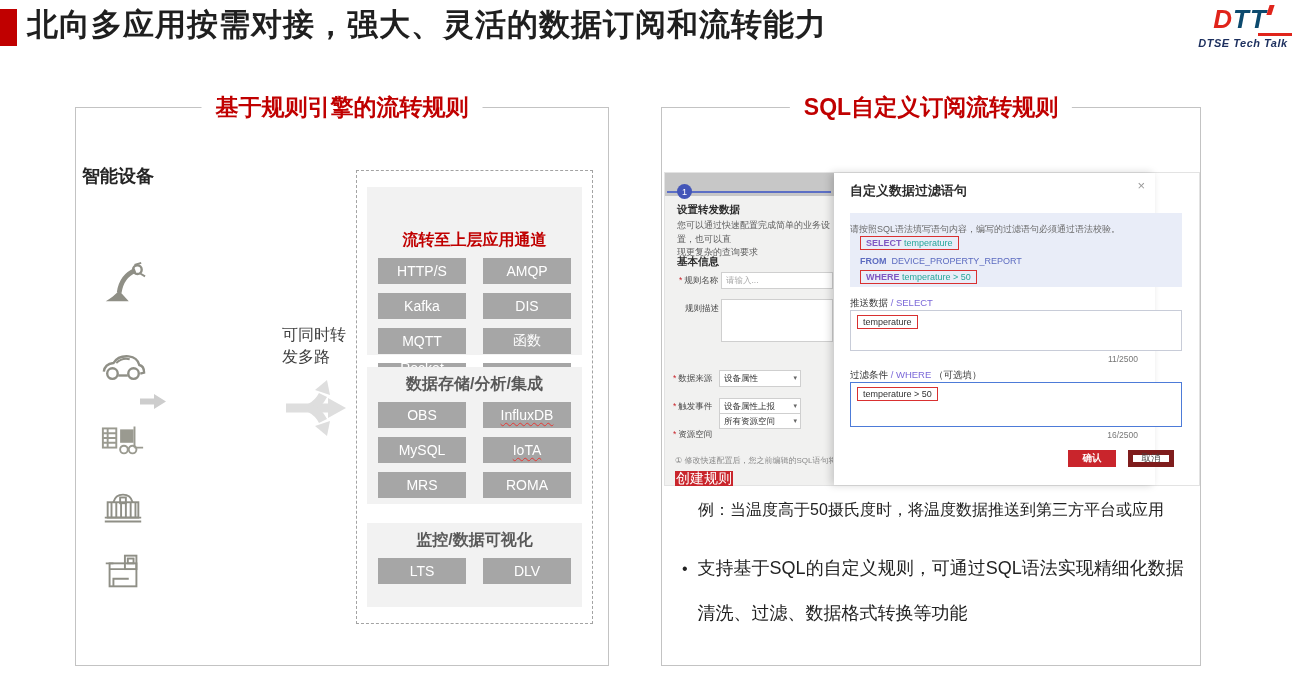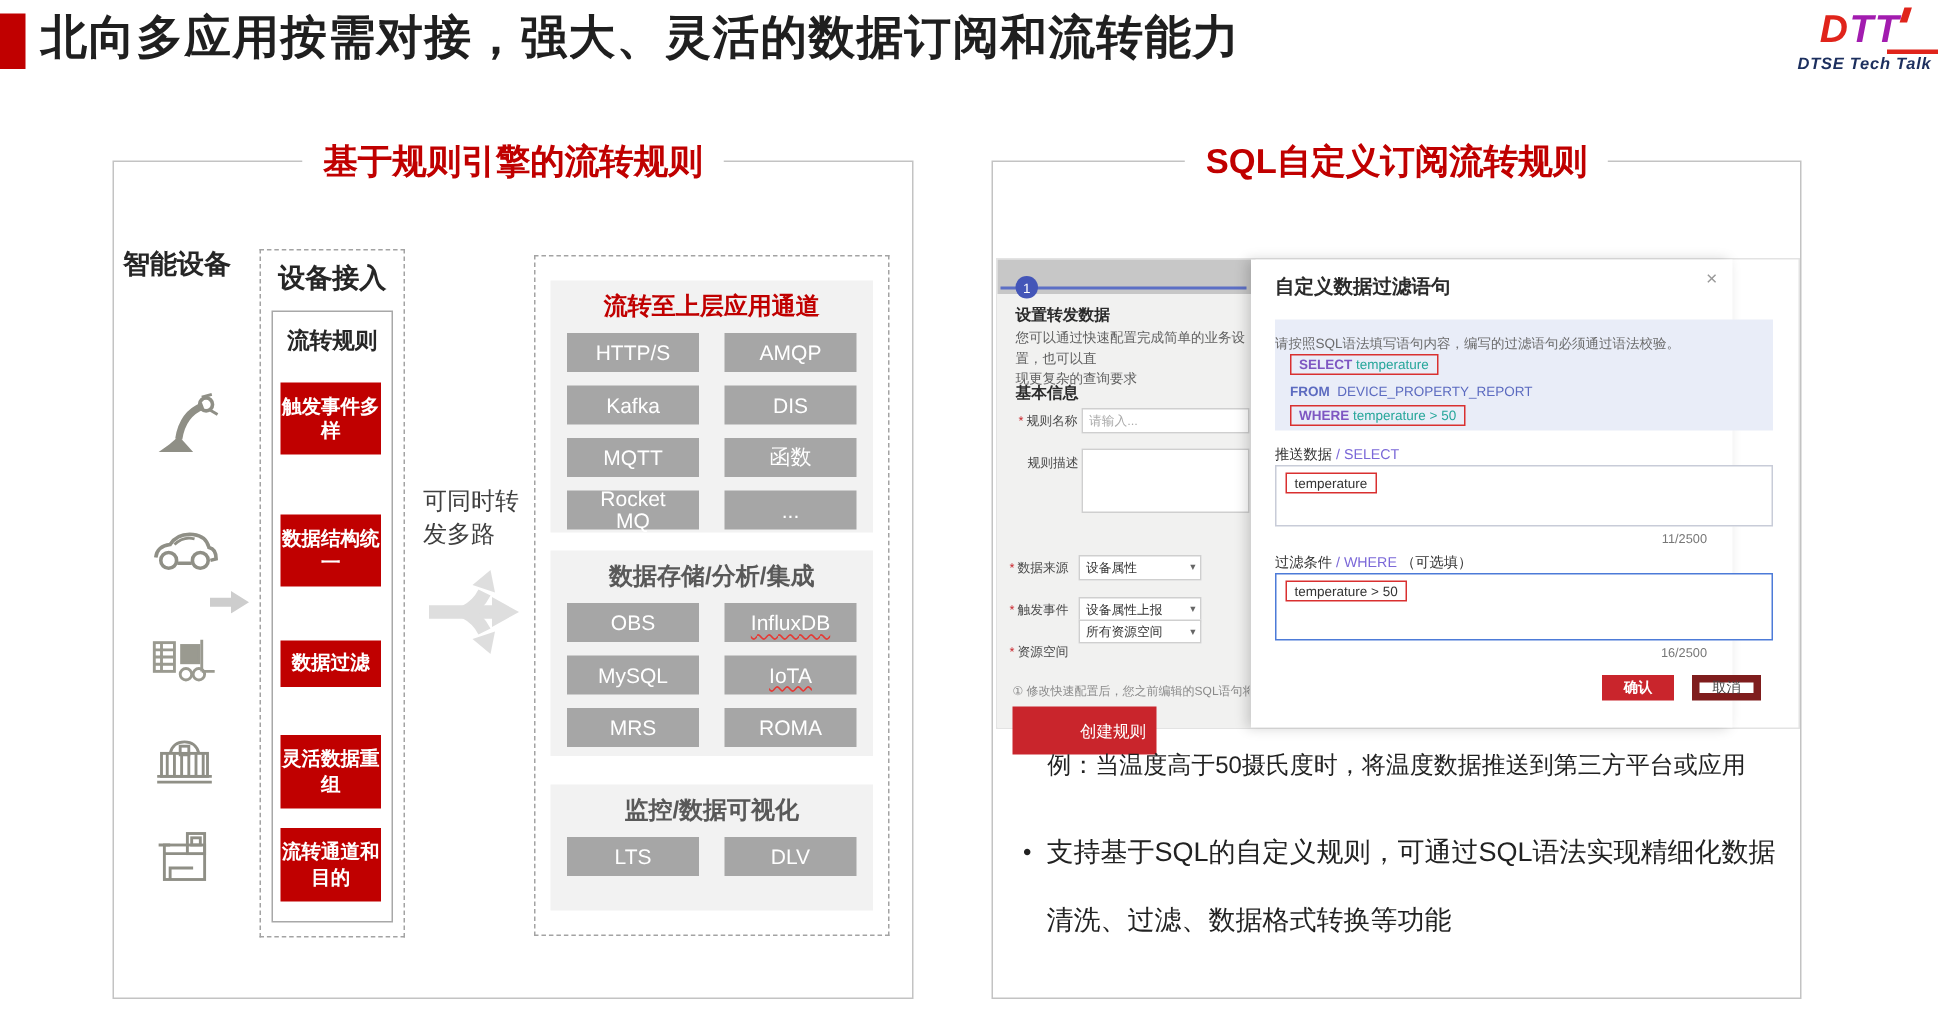--- a/index.html
+++ b/index.html
@@ -6,21 +6,21 @@
   body{width:1304px;height:681px;position:relative;overflow:hidden;
        font-family:"Liberation Sans","DejaVu Sans",sans-serif;color:#1a1a1a;}
   .abs{position:absolute;}
 
   
   .red-bar{left:0;top:9px;width:17px;height:37px;background:#C00000;}
   .page-title{left:27px;top:4px;font-size:31px;font-weight:bold;color:#1f1f1f;letter-spacing:1px;white-space:nowrap;}
   .logo{left:1188px;top:5px;width:110px;text-align:center;}
   .logo-row{font-style:italic;font-weight:800;font-size:26px;line-height:28px;letter-spacing:1px;}
   .logo-d{color:#E0241B;}
-  .logo-tt{color:#a21caf;}
+  .logo-tt{color:#0c4a6e;}
   .logo-tick{display:inline-block;width:5px;height:10px;background:#E0241B;transform:skewX(-18deg);margin-left:1px;vertical-align:top;}
   .logo-underline{width:34px;height:3px;background:#E0241B;margin:0 6px 1px auto;}
   .logo-sub{font-size:11px;font-style:italic;font-weight:bold;color:#1C2F5E;letter-spacing:0.5px;}
 
   
   .panel{border:1px solid #C3C3C3;background:#fff;}
   .panel-left{left:75px;top:107px;width:532px;height:557px;}
   .panel-right{left:661px;top:107px;width:538px;height:557px;}
   .panel-title{top:-16px;left:50%;transform:translateX(-50%);background:#fff;padding:0 14px;
                font-size:23px;font-weight:bold;color:#C00000;white-space:nowrap;}
@@ -37,21 +37,21 @@
              display:flex;align-items:center;justify-content:center;text-align:center;line-height:1.25;}
   .rc1{top:47px;height:48px;} .rc2{top:135px;height:48px;} .rc3{top:219px;height:31px;}
   .rc4{top:282px;height:49px;} .rc5{top:344px;height:49px;}
   .multipath{left:206px;top:216px;width:78px;font-size:16px;color:#3F3F3F;line-height:1.4;font-weight:500;}
   .branch-arrow{left:208px;top:268px;width:64px;height:64px;}
 
   .grid-box{left:280px;top:62px;width:235px;height:452px;border:1px dashed #A3A3A3;}
   .gsec{left:10px;width:215px;background:#F2F2F2;}
   .gsec1{top:16px;height:168px;} .gsec2{top:196px;height:137px;} .gsec3{top:352px;height:84px;}
   .gsec-title{text-align:center;font-size:16px;font-weight:bold;padding-top:7px;}
-  .gsec-title.red{color:#C00000;} .gsec-title.gray{color:#595959;}
+  .gsec-title.red{color:#C00000;margin-top:36px;} .gsec-title.gray{color:#595959;}
   .btn-grid{display:grid;grid-template-columns:88px 88px;gap:9px 17px;justify-content:center;margin-top:7px;}
   .chan-btn{height:26px;background:#A6A6A6;color:#fff;font-size:14px;
             display:flex;align-items:center;justify-content:center;text-align:center;}
   .chan-btn.two-line{line-height:1.05;}
   .chan-btn.two-line span{max-width:52px;display:inline-block;}
   .squiggle{text-decoration:underline wavy #E53935;text-decoration-thickness:1px;text-underline-offset:2px;}
 
   
   .console{left:2px;top:64px;width:534px;height:312px;background:#fff;border:1px solid #E3E3E3;}
   .cpane{left:0;top:0;width:172px;height:100%;background:#F1F1F0;}
@@ -62,22 +62,22 @@
   .step-title{left:12px;top:30px;font-size:10.5px;font-weight:bold;color:#2B2B2B;}
   .step-desc{left:12px;top:46px;width:158px;font-size:9px;color:#5F5F5F;line-height:1.5;}
   .basic-info{left:12px;top:82px;font-size:10.5px;font-weight:bold;color:#2B2B2B;}
   .flabel{font-size:8.5px;color:#4A4A4A;white-space:nowrap;}
   .fstar{color:#C9252C;margin-right:2px;}
   .fctrl{background:#fff;border:1px solid #CFCFCF;font-size:8.5px;color:#333;padding:2px 4px;
          white-space:nowrap;overflow:hidden;box-sizing:border-box;}
   .placeholder{color:#AAAAAA;}
   .fcaret{position:absolute;right:3px;top:3px;font-size:7px;color:#666;}
   .cnotice{left:10px;top:282px;width:158px;font-size:8px;color:#8A8A8A;white-space:nowrap;overflow:hidden;}
-  .create-btn{left:10px;top:298px;width:58px;height:32px;background:#C9252C;color:#fff;font-size:11px;
-              display:flex;align-items:center;justify-content:center;padding-left:38px;}
+  .create-btn{left:10px;top:298px;width:58px;height:15px;background:#C9252C;color:#fff;font-size:14px;
+              display:flex;align-items:center;justify-content:center;}
 
   
   .dialog{left:169px;top:0;width:321px;height:100%;background:#fff;box-shadow:-3px 0 8px rgba(0,0,0,.18);}
   .dlg-title{left:16px;top:9px;font-size:13px;font-weight:bold;color:#2B2B2B;}
   .dlg-close{right:10px;top:5px;font-size:13px;color:#999;cursor:pointer;}
   .infobox{left:16px;top:40px;width:332px;height:74px;background:#E9EDF8;}
   .hint{left:0;top:10px;font-size:9px;color:#6B6B6B;}
   .sqlline{left:10px;font-size:9px;white-space:nowrap;}
   .sql1{top:23px;text-align:right;} .sql2{top:43px;} .sql3{top:57px;}
   .redbox{display:inline-block;border:1px solid #D93030;padding:1px 5px;}
@@ -152,31 +152,20 @@
   </svg>
   <svg class="abs dev-icon" style="top:440px" viewBox="0 0 48 48">
     <g stroke="#8F8F86" stroke-width="2" fill="none">
       <rect x="10" y="16" width="28" height="24"></rect>
       <rect x="26" y="8" width="12" height="14"></rect>
       <path d="M10 22 h16 M6 16 h8 M14 40 v-8 h16"></path>
       <rect x="29" y="11" width="6" height="5"></rect>
     </g>
   </svg>
 
-  <div class="abs access-box">
-    <div class="abs access-title">设备接入</div>
-    <div class="abs rules-box">
-      <div class="abs rules-title">流转规则</div>
-      <div class="abs rule-chip rc1">触发事件多样</div>
-      <div class="abs rule-chip rc2">数据结构统一</div>
-      <div class="abs rule-chip rc3">数据过滤</div>
-      <div class="abs rule-chip rc4">灵活数据重组</div>
-      <div class="abs rule-chip rc5">流转通道和目的</div>
-    </div>
-  </div>
 
   <div class="abs multipath">可同时转发多路</div>
   <svg class="abs branch-arrow" viewBox="0 0 64 64">
     <g fill="none" stroke="#DEDEDE" stroke-width="9">
       <path d="M2 32 H44"></path>
       <path d="M26 32 C32 29 36 25 39 19"></path>
       <path d="M26 32 C32 35 36 39 39 45"></path>
     </g>
     <g fill="#DEDEDE">
       <path d="M44 22 L62 32 L44 42 z"></path>

